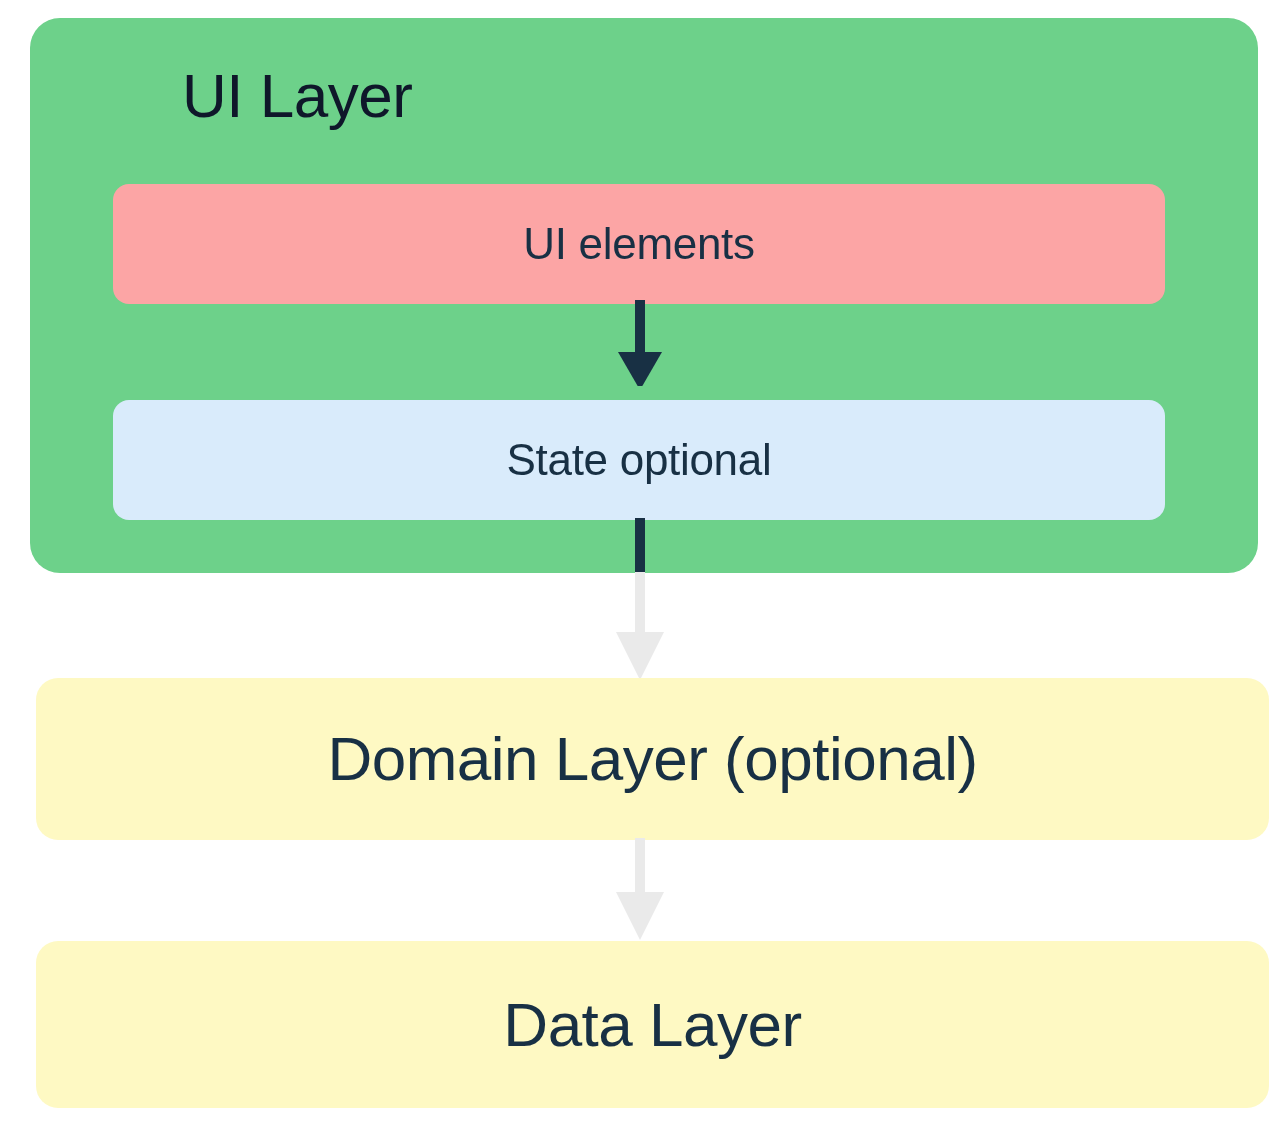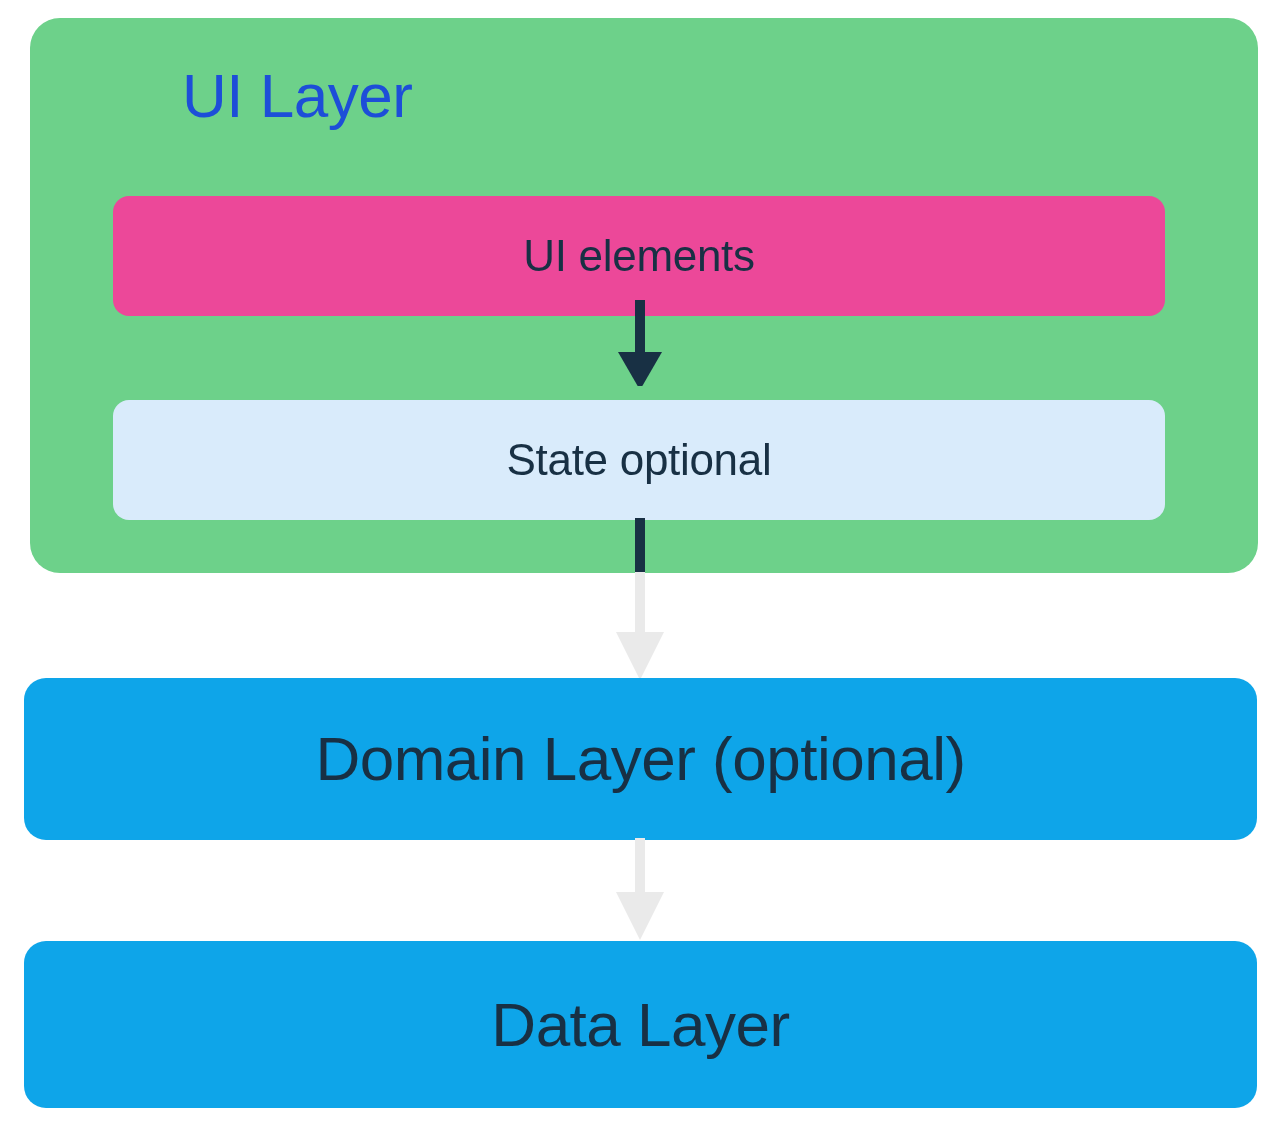--- a/index.html
+++ b/index.html
@@ -32,21 +32,21 @@
     border-radius: 30px;
     box-sizing: border-box;
   }
 
   .ui-layer-title {
     position: absolute;
     left: 152px;
     top: 44px;
     font-size: 62px;
     line-height: 1.1;
-    color: #1d4ed8;
+    color: #0f172a;
     letter-spacing: -0.5px;
     white-space: nowrap;
   }
 
   
   .inner-card {
     position: absolute;
     left: 83px;
     width: 1052px;
     height: 120px;
@@ -58,35 +58,35 @@
   }
   .inner-card .card-label {
     font-size: 44px;
     line-height: 1;
     color: #183044;
     letter-spacing: -0.3px;
     white-space: nowrap;
   }
 
   .card-ui-elements {
-    top: 178px;
-    background: #ec4899;
+    top: 166px;
+    background: #fca5a5;
   }
   .card-state-holders {
     top: 382px;
     background: #D9EBFB;
   }
 
   
   .layer-box {
     position: absolute;
-    left: 24px;
+    left: 36px;
     width: 1233px;
     border-radius: 22px;
-    background: #0ea5e9;
+    background: #fef9c3;
     display: flex;
     align-items: center;
     justify-content: center;
     box-sizing: border-box;
   }
   .layer-box .layer-label {
     font-size: 62px;
     line-height: 1;
     color: #183044;
     letter-spacing: -0.5px;

